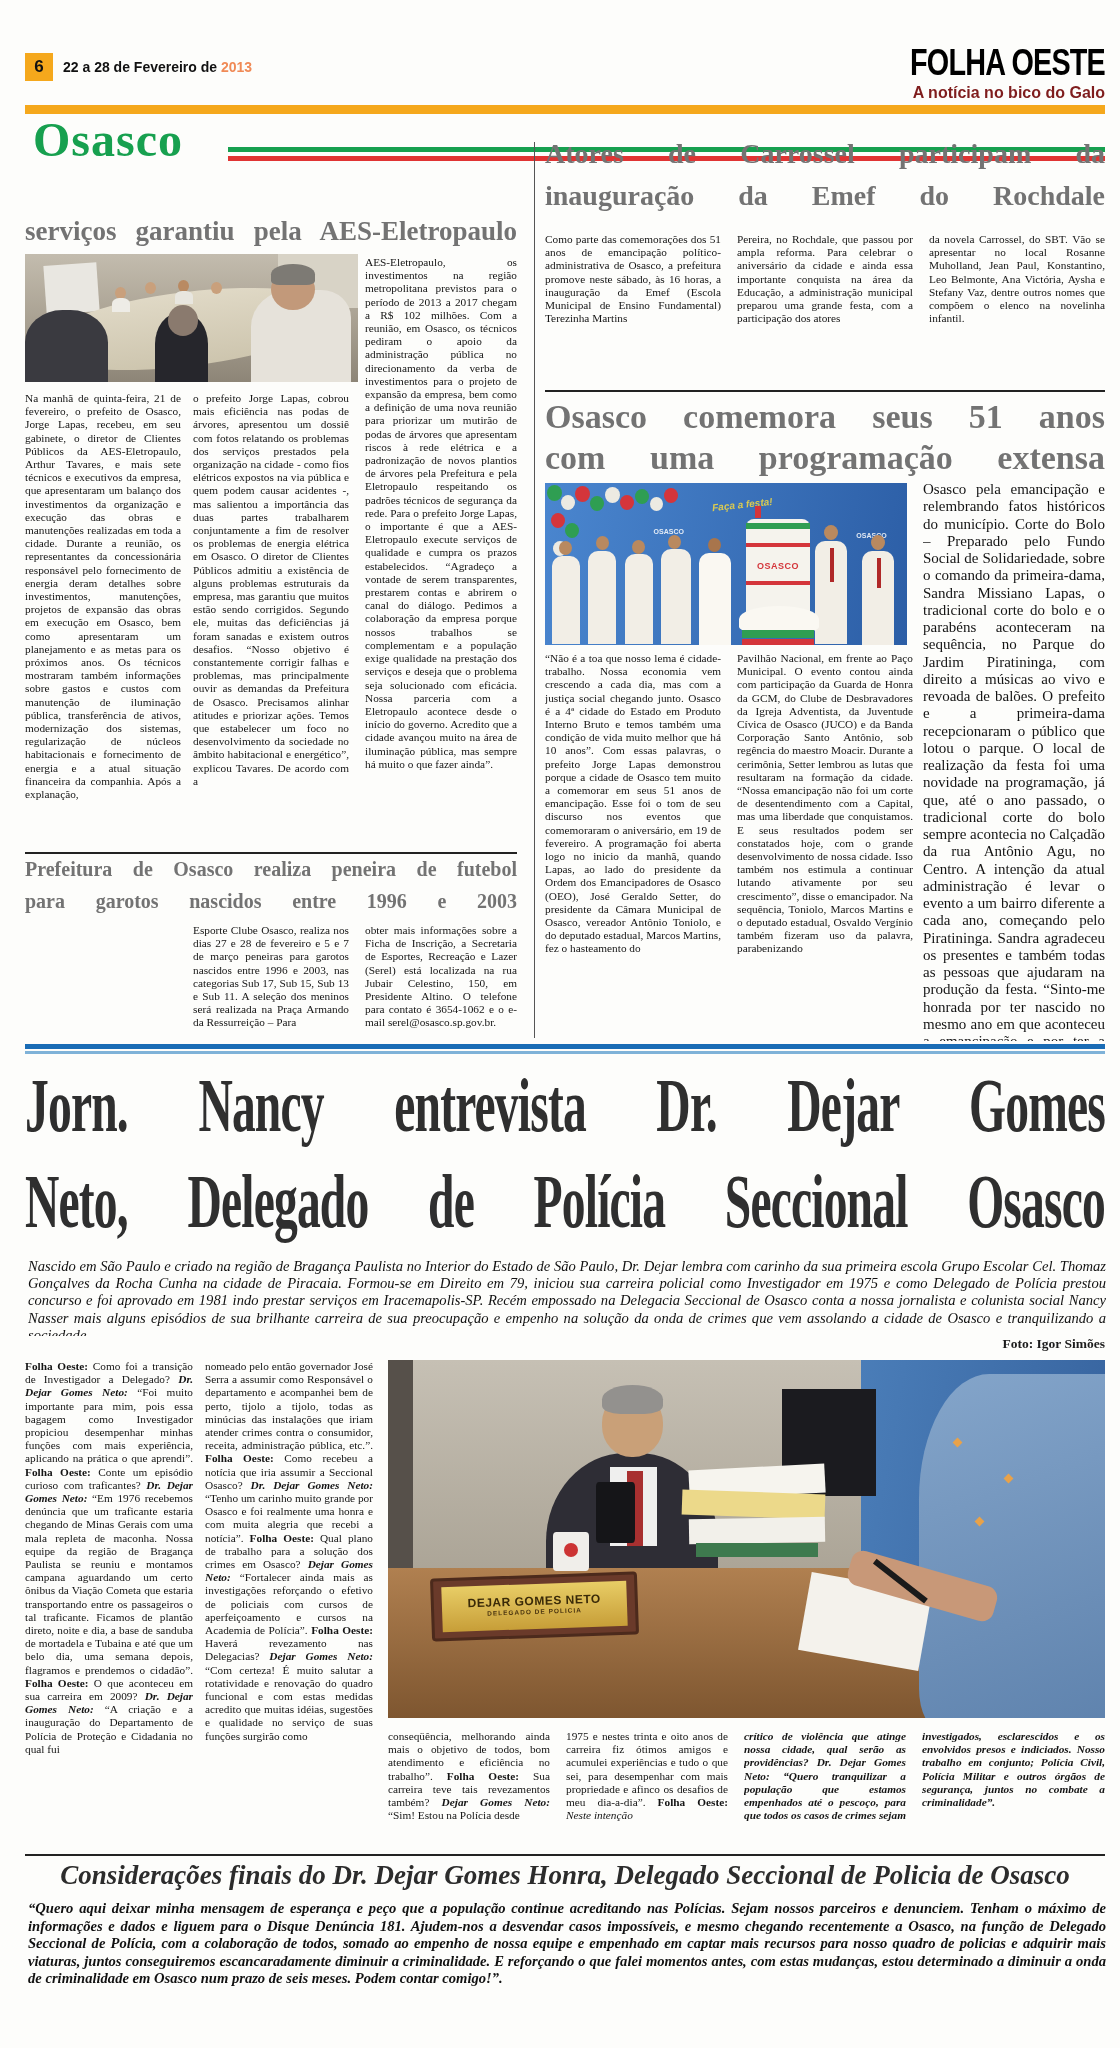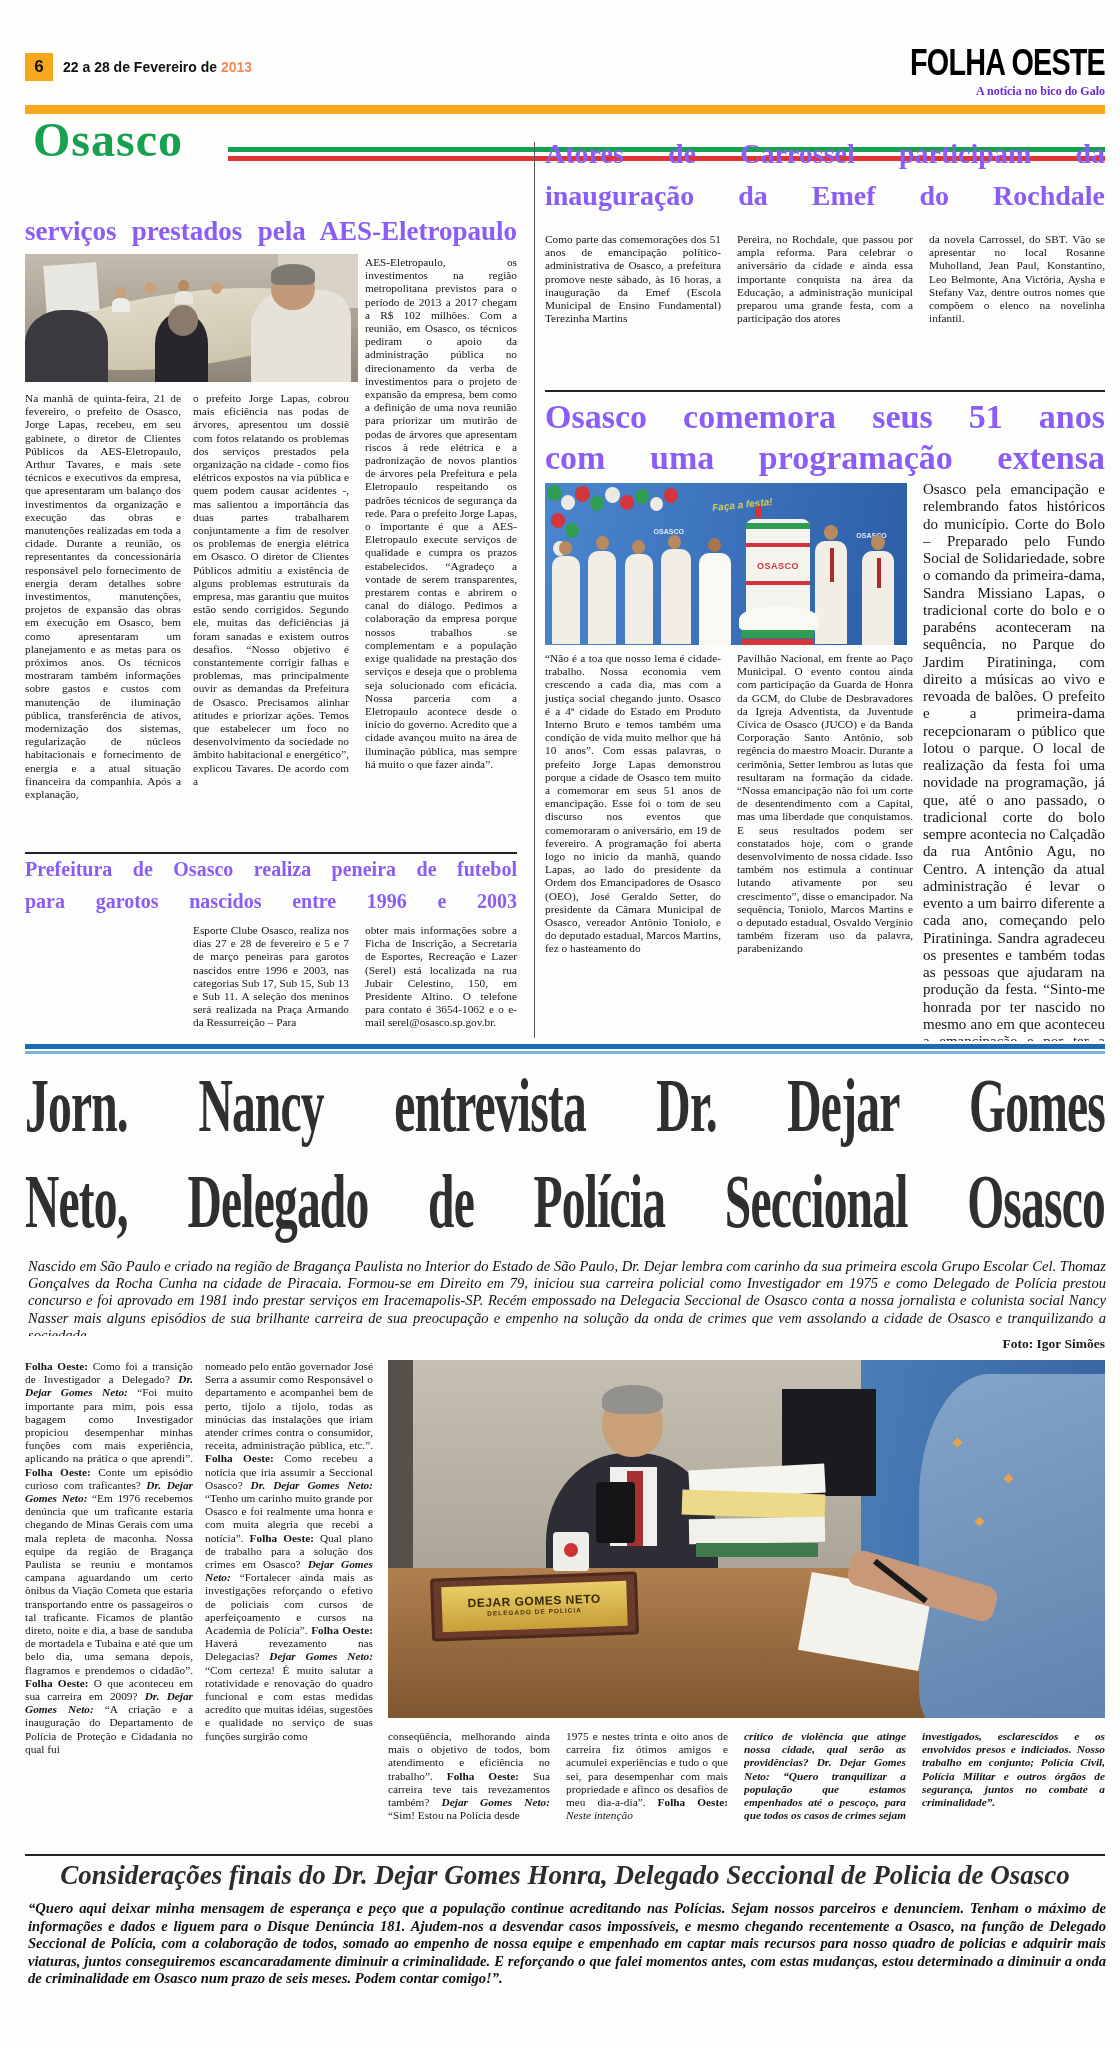--- a/index.html
+++ b/index.html
@@ -6,30 +6,30 @@
   #page{position:relative;width:1120px;height:2048px;background:#fdfdfb;overflow:hidden;
         font-family:"Liberation Serif",serif;color:#1c1c1c;}
   .abs{position:absolute;}
   
   .pagenum{width:28px;height:28px;background:#f5a81c;color:#111;font-family:"Liberation Sans",sans-serif;
            font-weight:bold;font-size:17px;display:flex;align-items:center;justify-content:center;}
   .dateline{font-family:"Liberation Sans",sans-serif;font-weight:bold;font-size:14px;color:#111;}
   .dateline .yr{color:#f08a56;}
   .masthead{font-family:"Liberation Sans",sans-serif;font-weight:bold;font-size:36px;color:#000;
             transform:scale(.8,1.05);transform-origin:100% 0;letter-spacing:-1px;white-space:nowrap;}
-  .tagline{font-family:Liberation Serif, serif;font-size:12px;font-weight:bold;color:#6d28d9;}
+  .tagline{font-family:Liberation Sans, sans-serif;font-size:16px;font-weight:bold;color:#7f1d1d;}
   .orangebar{background:#f5a81c;height:9px;}
   
   .osasco{font-size:48px;font-weight:bold;color:#17a04f;letter-spacing:1px;}
   .rule-g{background:#17a04f;height:5px;}
   .rule-r{background:#e03433;height:5px;}
   .vrule{width:1px;background:#555;}
   .hrule{background:#222;height:2px;}
   
-  .hl{font-weight:bold;color:#8b5cf6;text-align:justify;text-align-last:justify;white-space:nowrap;}
+  .hl{font-weight:bold;color:#737373;text-align:justify;text-align-last:justify;white-space:nowrap;}
   .hl27{font-size:27px;}
   .hl28{font-size:28px;}
   .hl33{font-size:34px;}
   .hl26{font-size:20px;}
   
   .col{font-size:11.3px;line-height:1.17;text-align:justify;overflow:hidden;hyphens:auto;color:#141414;}
   .col-sm{font-size:15px;line-height:1.15;}
   .bb{font-weight:bold;}
   .ii{font-style:italic;}
   
@@ -76,21 +76,21 @@
   </div>
   <div class="abs tagline" style="right:15px;top:84px;">A notícia no bico do Galo</div>
   <div class="abs orangebar" style="left:25px;top:105px;width:1080px;"></div>
 
   <div class="abs osasco" style="left:33px;top:112px;">Osasco</div>
   <div class="abs rule-g" style="left:228px;top:147px;width:877px;"></div>
   <div class="abs rule-r" style="left:228px;top:156px;width:877px;"></div>
 
   <div class="abs vrule" style="left:534px;top:142px;height:896px;"></div>
 
-  <div class="abs hl hl27" style="left:25px;top:216px;width:492px;">serviços prestados pela AES-Eletropaulo</div>
+  <div class="abs hl hl27" style="left:25px;top:216px;width:492px;">serviços garantiu pela AES-Eletropaulo</div>
 
   <div class="abs photo p1" style="left:25px;top:254px;width:333px;height:128px;">
     <div class="pa" style="left:76%;top:0;width:24%;height:42%;background:#d8d3c6;"></div>
     <div class="pa" style="left:6%;top:8%;width:16%;height:38%;background:#e9e7e1;transform:rotate(-4deg);"></div>
     <div class="pa" style="left:4%;top:30%;width:90%;height:58%;background:linear-gradient(180deg,#e0d9c6,#cdc5ae);border-radius:50%;transform:rotate(-7deg);"></div>
     <div class="pa" style="left:27%;top:26%;width:11px;height:12px;background:#c9a07c;border-radius:50%;"></div>
     <div class="pa" style="left:36%;top:22%;width:11px;height:12px;background:#c9a07c;border-radius:50%;"></div>
     <div class="pa" style="left:46%;top:20%;width:11px;height:12px;background:#b98a62;border-radius:50%;"></div>
     <div class="pa" style="left:56%;top:22%;width:11px;height:12px;background:#c9a07c;border-radius:50%;"></div>
     <div class="pa" style="left:26%;top:34%;width:18px;height:14px;background:#eeece6;border-radius:40% 40% 0 0;"></div>

